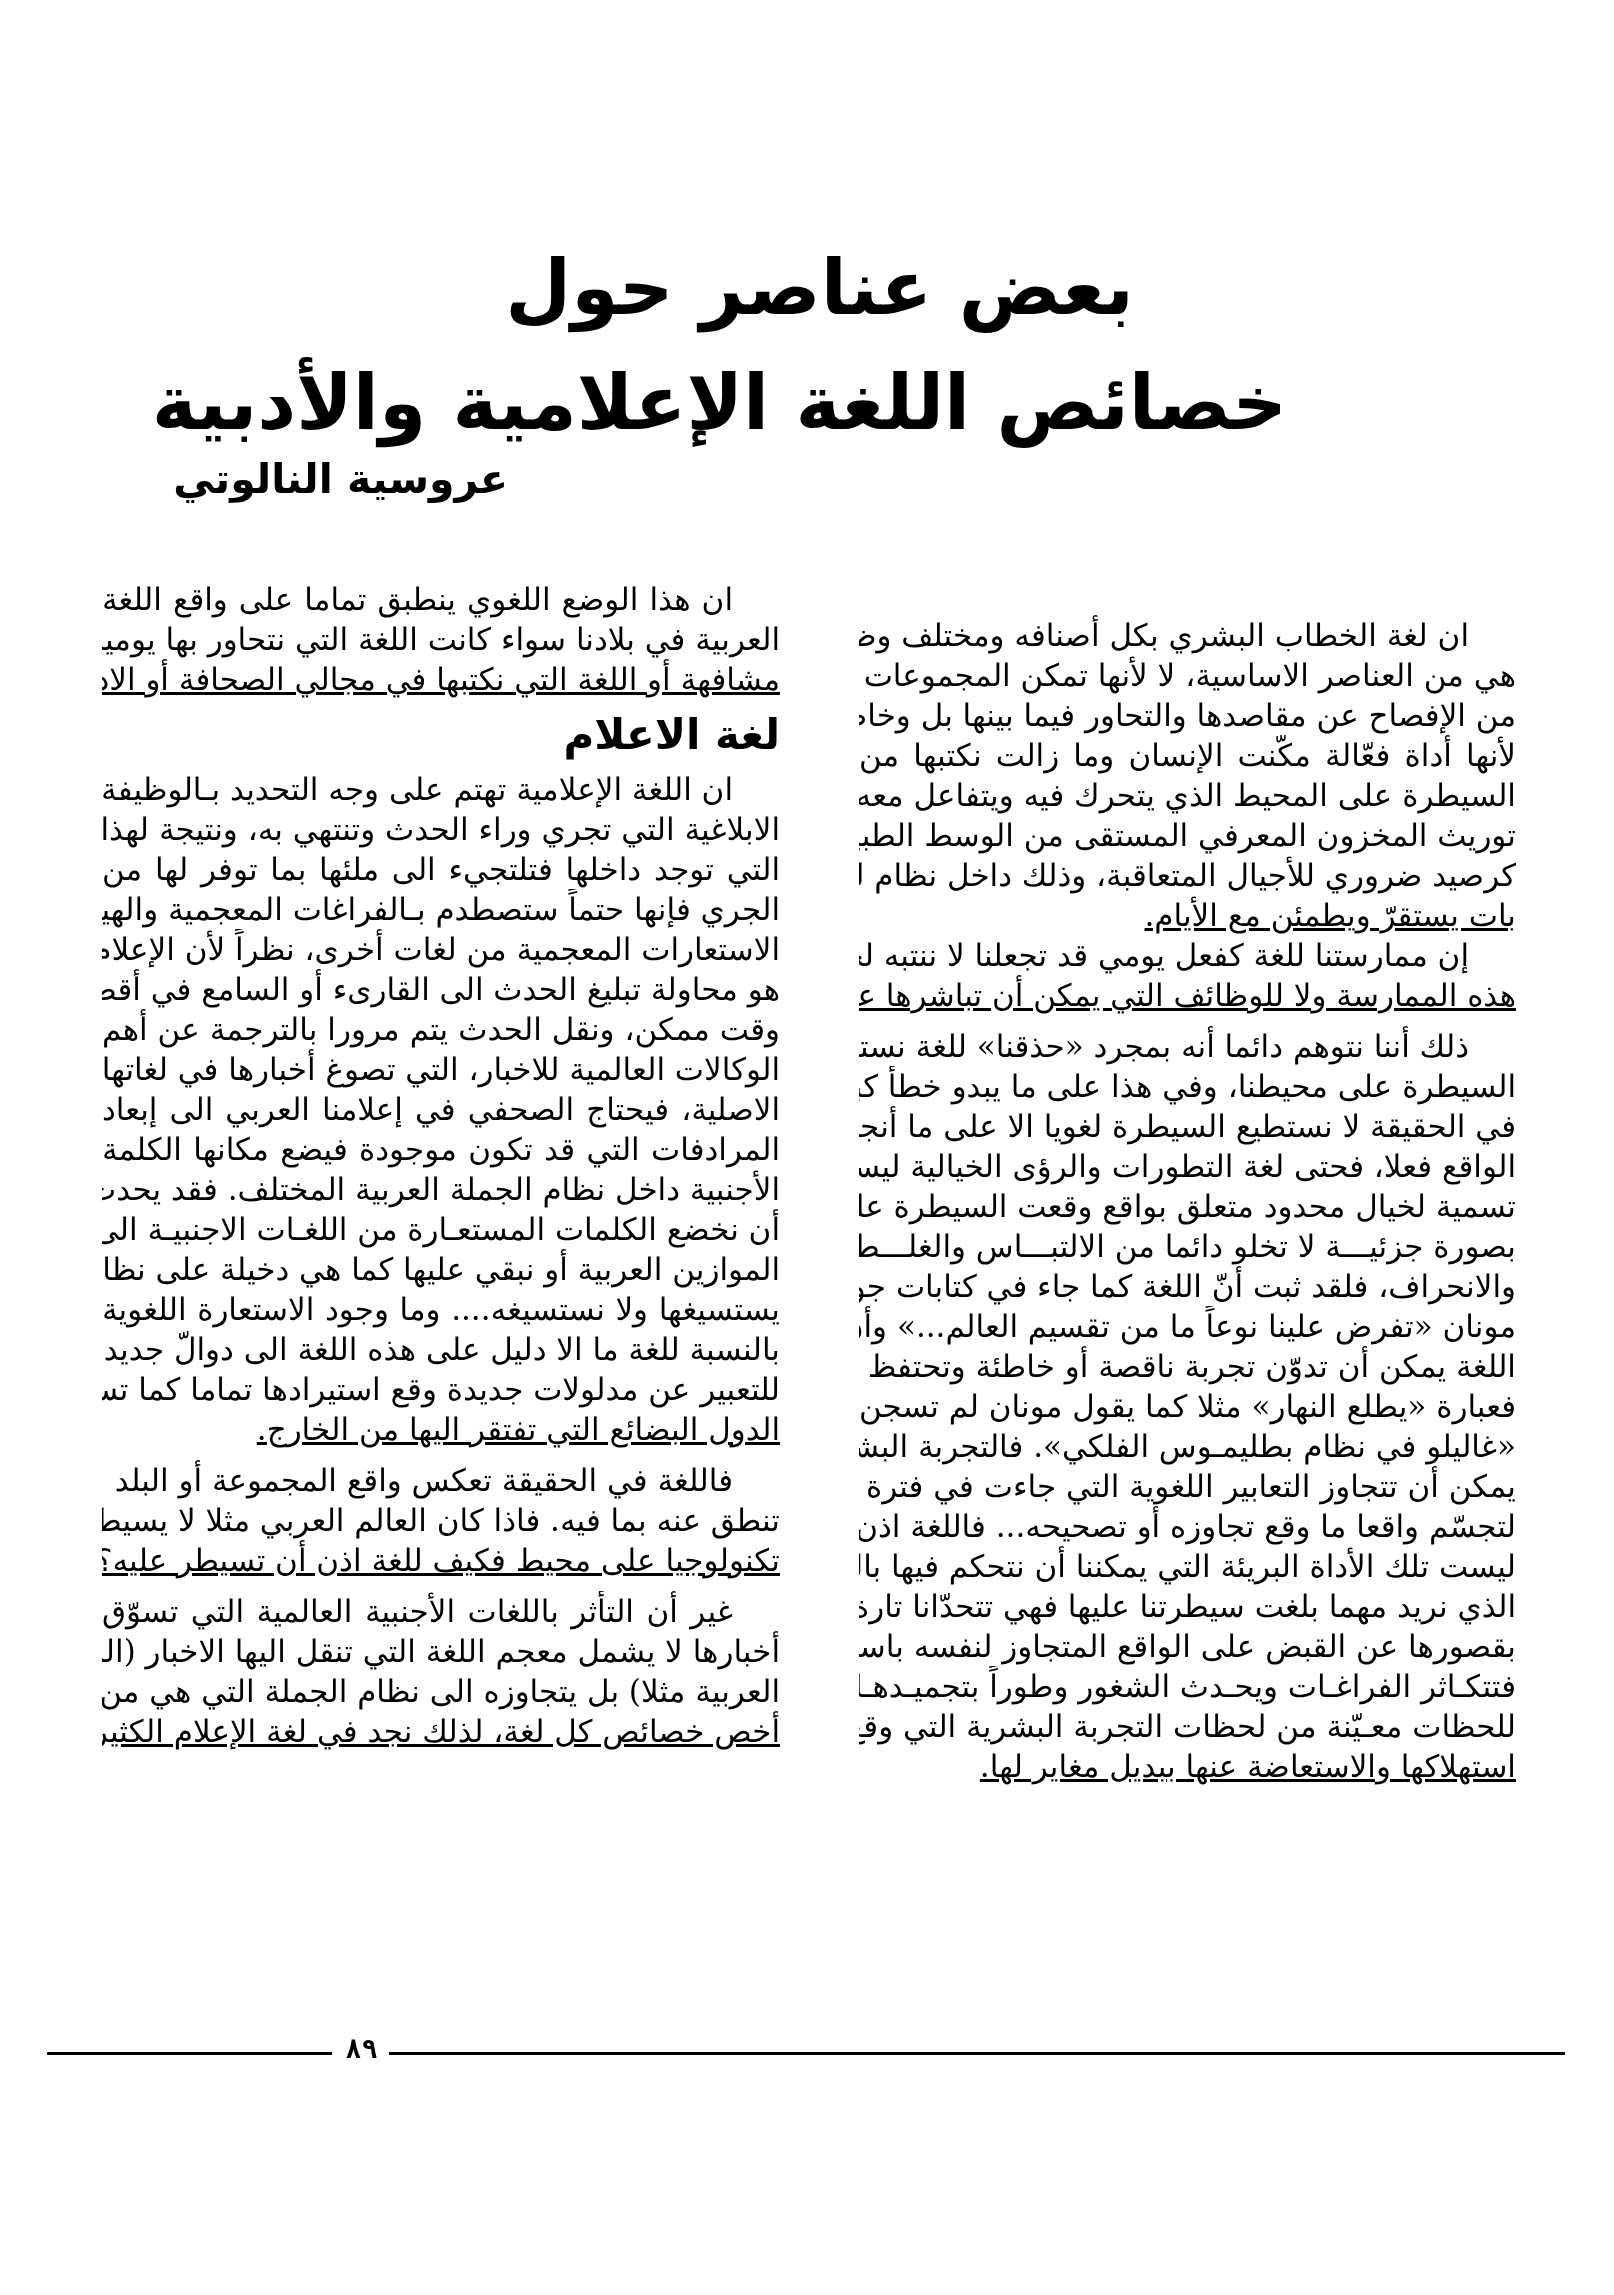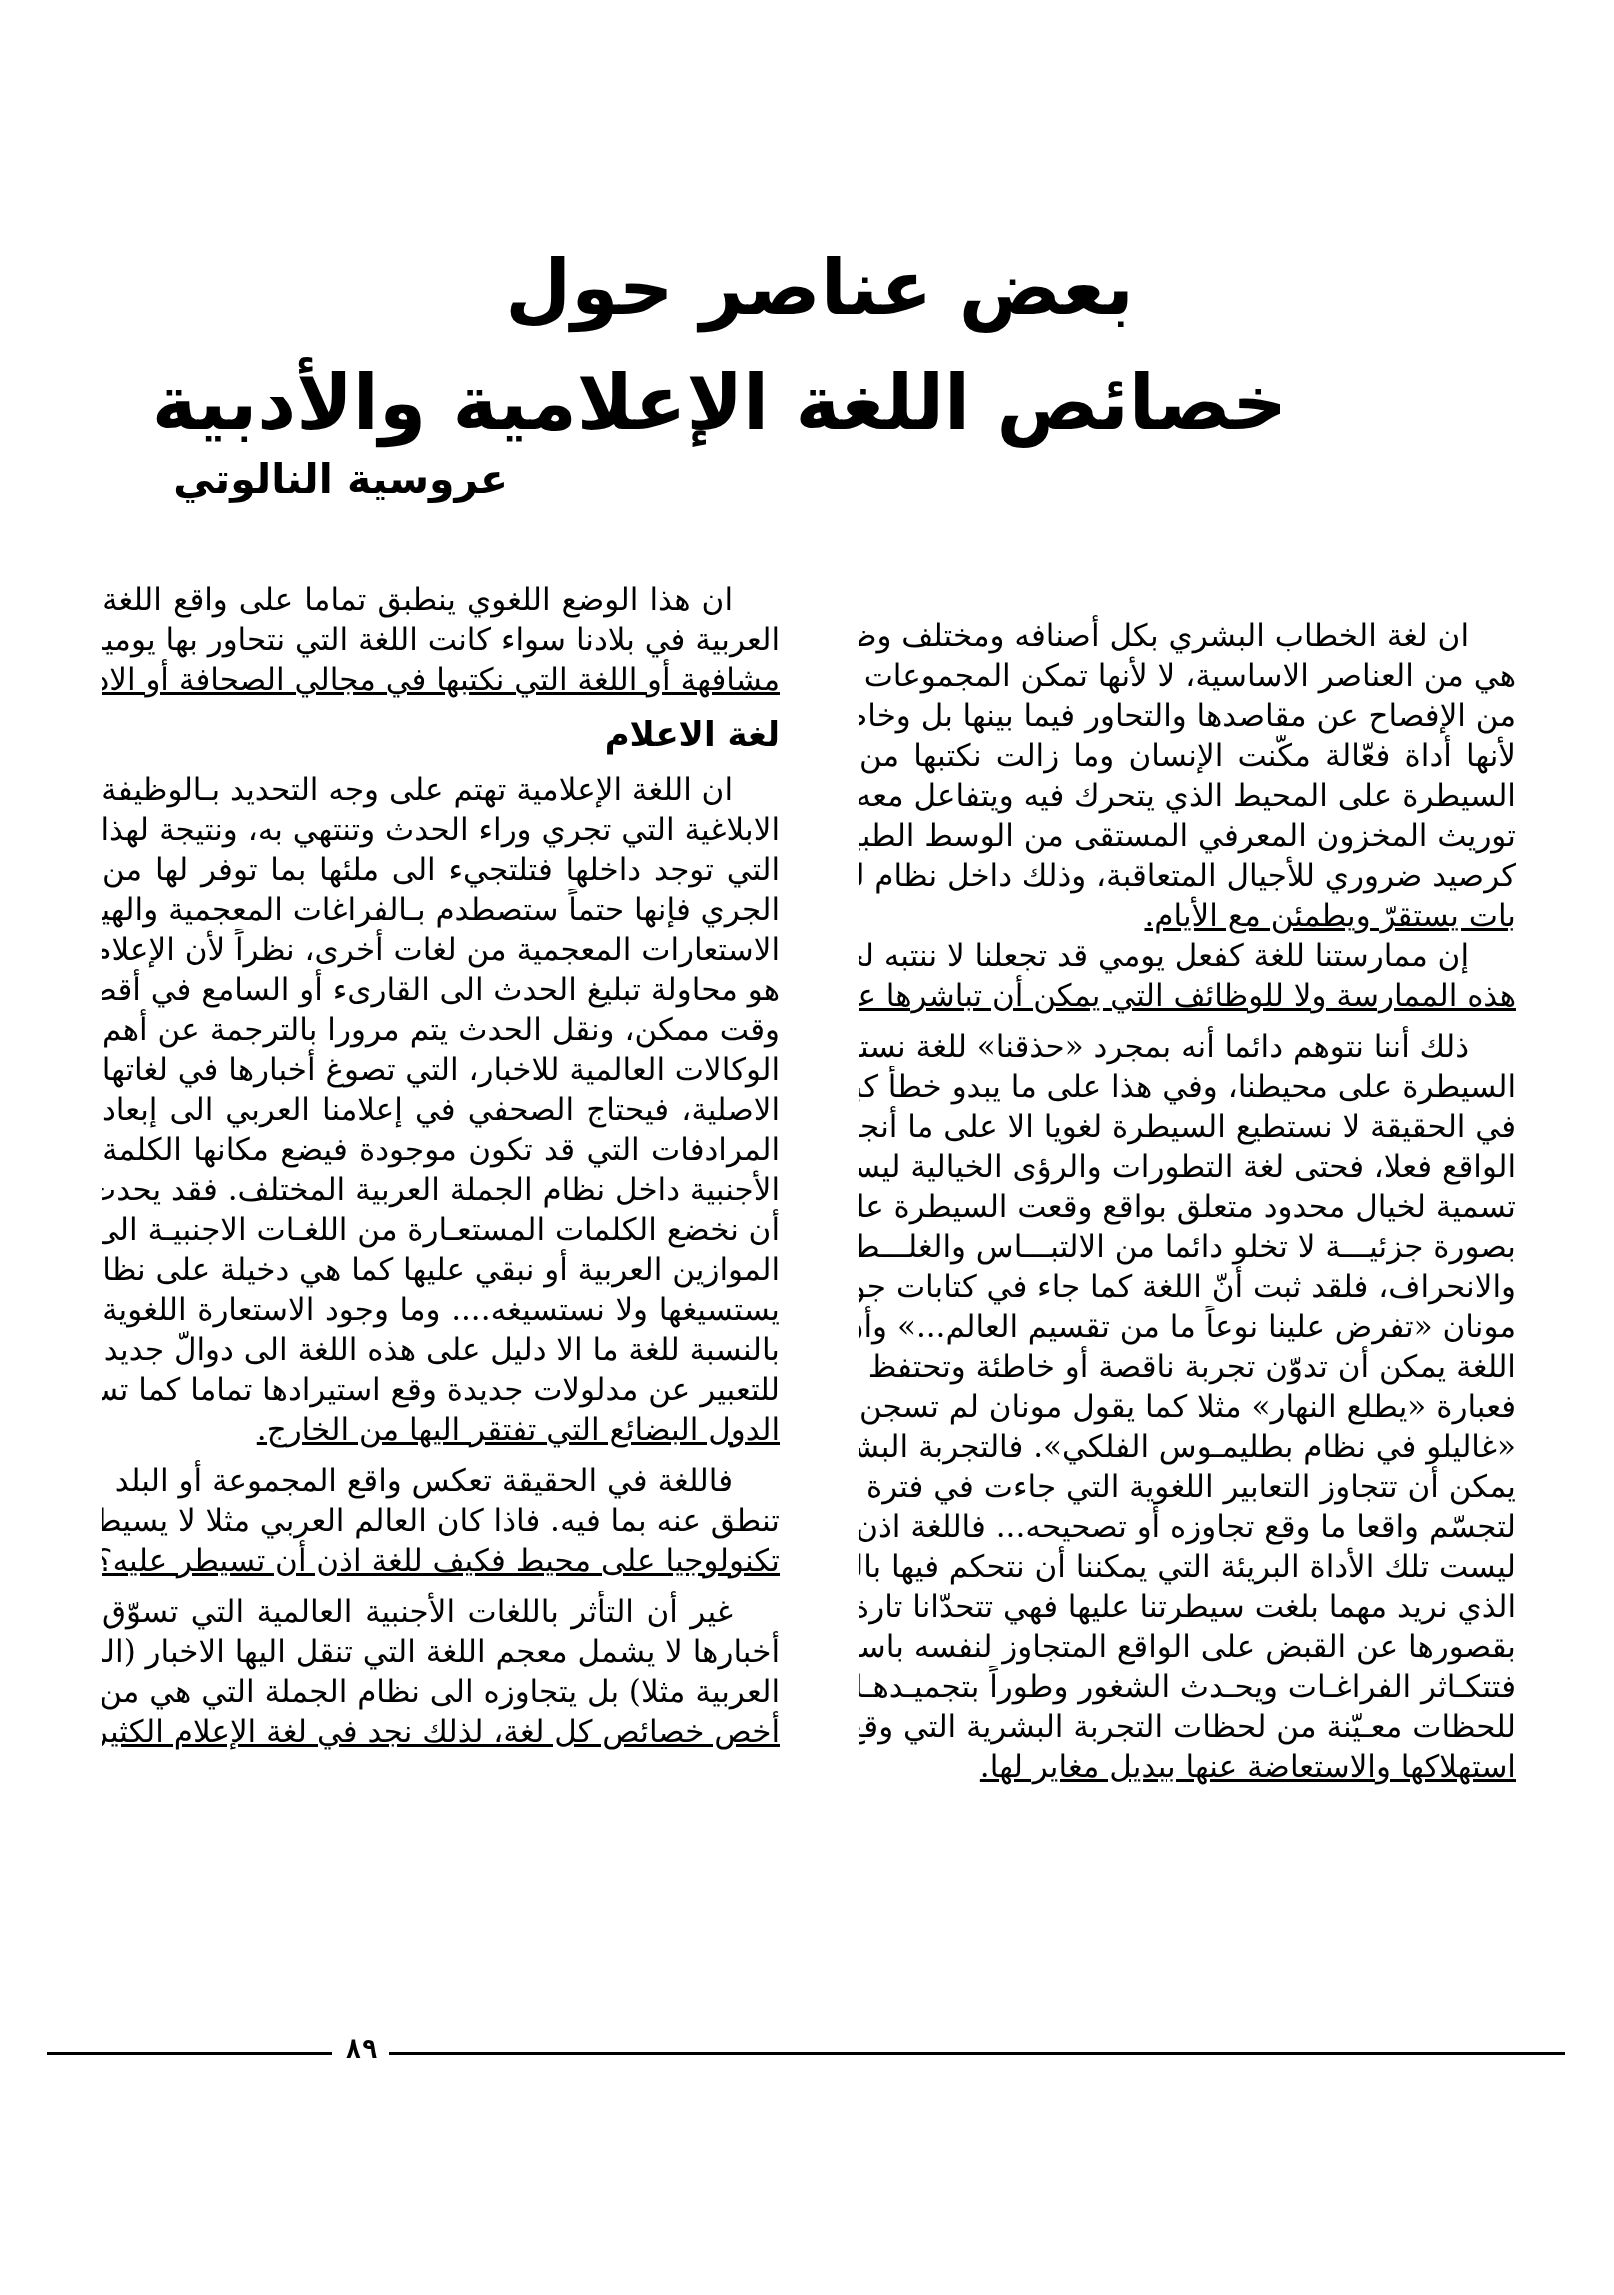--- a/index.html
+++ b/index.html
@@ -77,21 +77,21 @@
     }
     .line.indent {
       padding-right: 47px;
     }
     .para-gap {
       height: 11px;
     }
     .subheading {
       font-family: "DejaVu Sans", sans-serif;
       font-weight: bold;
-      font-size: 34px;
+      font-size: 42px;
       line-height: 49px;
       height: 49px;
       text-align: right;
       margin-bottom: 9.5px;
     }
     .footer {
       position: absolute;
       top: 2038px;
       left: 47px;
       width: 1518px;

